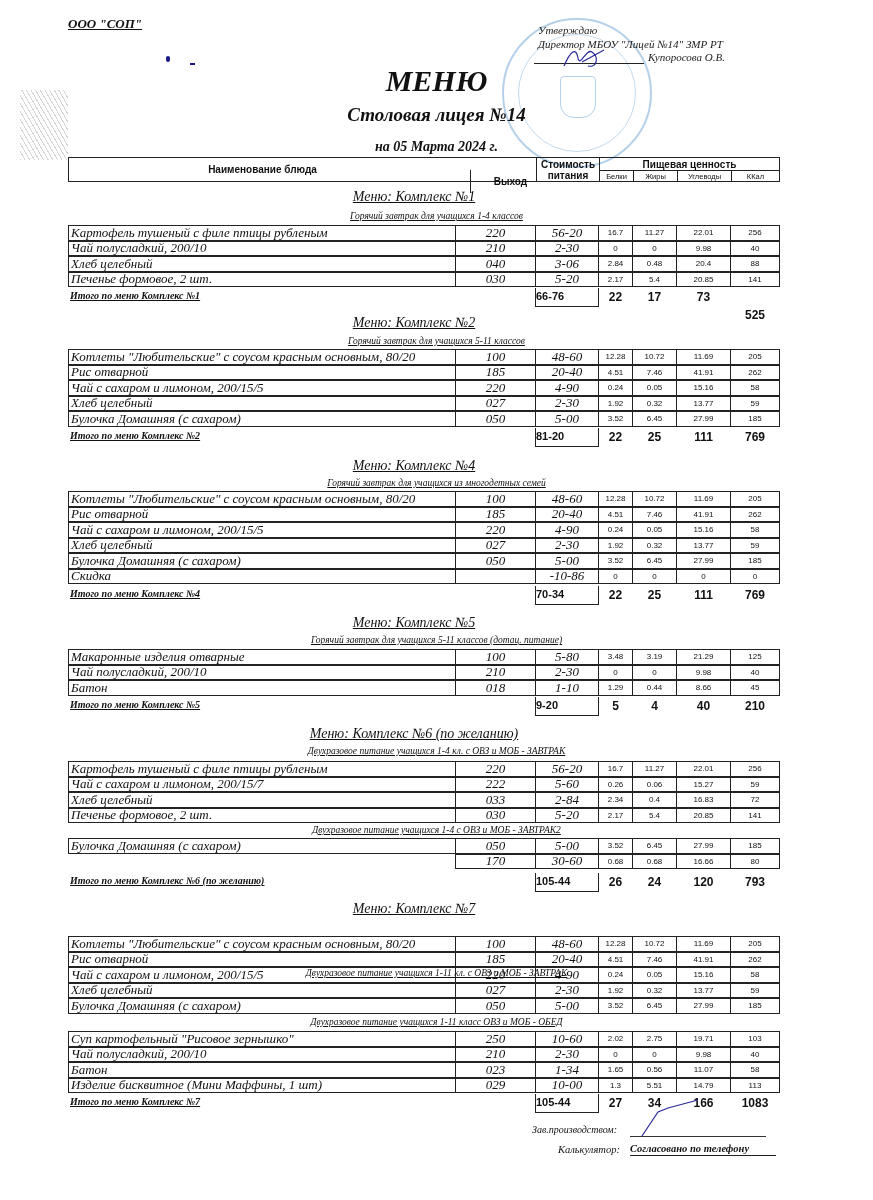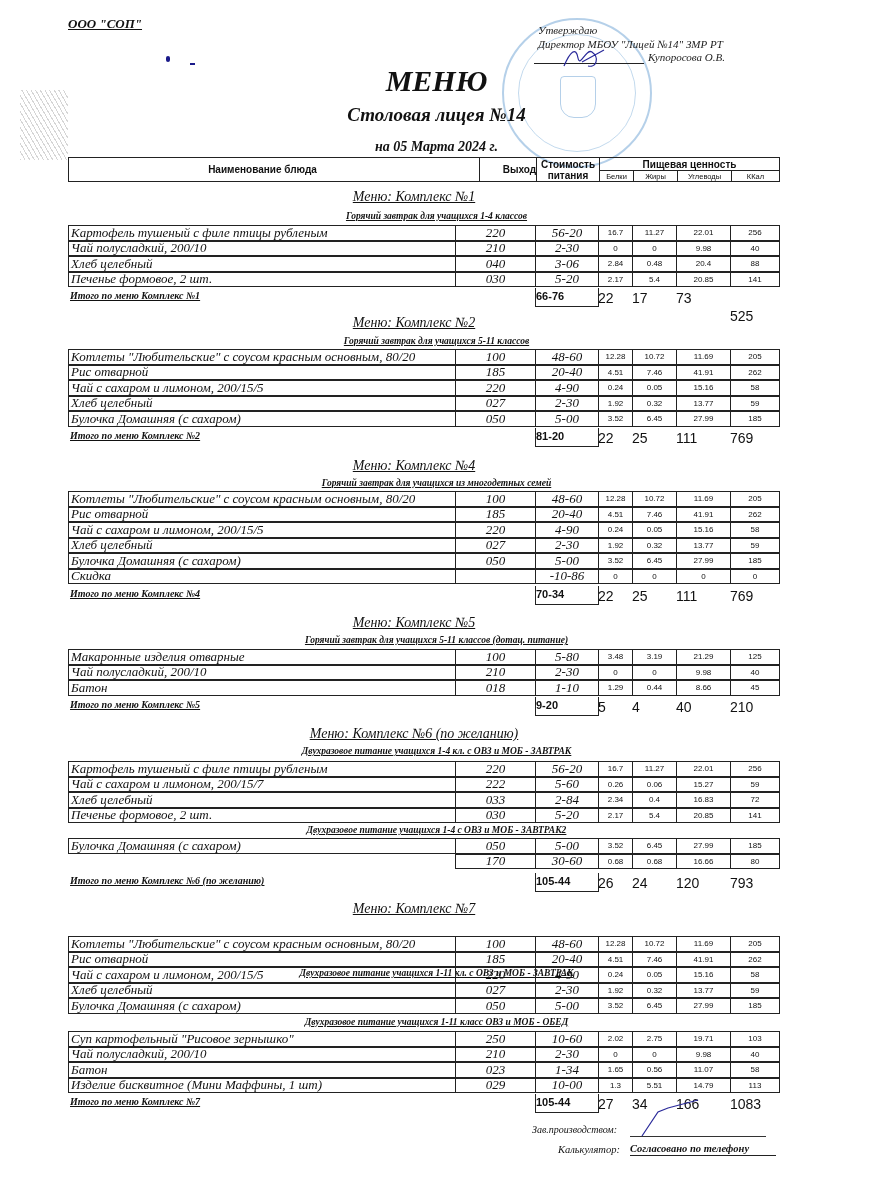--- a/index.html
+++ b/index.html
@@ -24,42 +24,42 @@
   .hdr { left: 68px; top: 157px; width: 712px; height: 25px; border: 1.5px solid #222; box-sizing: border-box; }
   .hcell { position: absolute; top: 0; height: 100%; box-sizing: border-box; font-family: "Liberation Sans", sans-serif;
            font-weight: bold; font-size: 10px; display: flex; align-items: center; justify-content: center;
            border-left: 1px solid #222; }
   .hsub { position: absolute; font-family: "Liberation Sans", sans-serif; font-size: 7.5px;
           display: flex; align-items: center; justify-content: center; box-sizing: border-box;
           border-left: 1px solid #222; border-top: 1px solid #222; height: 11px; top: 12px; }
 
   .sec-title { left: 0; width: 828px; text-align: center; font-style: italic; font-size: 14px; }
   .sec-title span { text-decoration: underline; }
-  .sub-title { left: 0; width: 873px; text-align: center; font-style: italic; font-weight: bold; font-size: 9.5px; }
+  .sub-title { left: 0; width: 873px; text-align: center; font-style: italic; font-weight: normal; font-size: 9.5px; }
   .sub-title span { text-decoration: underline; }
 
   .rows { left: 68px; width: 712px; box-sizing: border-box; }
   .row { position: relative; height: 15.5px; box-sizing: border-box; }
   .c { position: absolute; top: 0; height: 100%; box-sizing: border-box; border: 1px solid #222;
        margin-top: -1px; display: flex; align-items: center; overflow: hidden; white-space: nowrap; }
   .c-name { left: 0; width: 388px; font-style: italic; font-size: 13px; padding-left: 2px; border-width: 1.5px 1px 1.5px 1.5px; }
   .c-out { left: 387px; width: 81px; justify-content: center; font-style: italic; font-size: 13px; border-width: 1.5px 1px; }
   .c-cost { left: 467px; width: 64px; justify-content: center; font-style: italic; font-size: 13px; border-width: 1.5px 1px; }
   .c-n { font-family: "Liberation Sans", sans-serif; font-size: 8px; justify-content: center; }
   .c-b { left: 530px; width: 35px; }
   .c-f { left: 564px; width: 45px; }
   .c-u { left: 608px; width: 55px; }
   .c-k { left: 662px; width: 50px; }
 
   .total { left: 68px; width: 712px; height: 14px; }
   .total-label { position: absolute; left: 2px; top: 0; font-style: italic; font-weight: bold; font-size: 10px; text-decoration: underline; }
   .total-cost { position: absolute; left: 467px; top: -2px; width: 64px; height: 19px; box-sizing: border-box;
                 border: 1.5px solid #222; border-top: none; font-family: "Liberation Sans", sans-serif; font-weight: bold;
                 font-size: 11px; text-align: left; padding-top: 2px; }
-  .total-n { position: absolute; top: 0; font-family: "Liberation Sans", sans-serif; font-weight: normal; font-size: 14px; }
+  .total-n { position: absolute; top: 0; font-family: "Liberation Sans", sans-serif; font-weight: bold; font-size: 12px; text-align: center; }
 
   .footer1 { left: 532px; top: 1124px; font-style: italic; font-size: 10px; }
   .footer1-line { left: 630px; top: 1136px; width: 136px; border-top: 1px solid #333; height: 0; }
   .footer2 { left: 558px; top: 1144px; font-style: italic; font-size: 10.5px; }
   .footer2-val { left: 630px; top: 1143px; width: 146px; font-style: italic; font-weight: bold; font-size: 10.5px;
                  border-bottom: 1.5px solid #222; padding-bottom: 1px; }
   .sig { left: 640px; top: 1098px; }
   .scribble { left: 20px; top: 90px; width: 48px; height: 70px; opacity: 0.35;
               background: repeating-linear-gradient(60deg, #888 0 1px, transparent 1px 4px); }
 </style>
@@ -83,21 +83,21 @@
 <svg class="abs" style="left:560px;top:42px;" width="50" height="30">
   <path d="M4 24 C10 10, 16 4, 18 16 C20 26, 26 6, 32 10 C40 16, 36 26, 28 24 M22 20 L44 8" stroke="#2a2a9a" stroke-width="1.2" fill="none"></path>
 </svg>
 
 <div class="abs title t1">МЕНЮ</div>
 <div class="abs title t2">Столовая лицея №14</div>
 <div class="abs title t3">на 05 Марта 2024 г.</div>
 
 <div class="abs hdr">
   <div class="hcell" style="left:0;width:387px;border-left:none;">Наименование блюда</div>
-  <div class="hcell" style="left:410px;width:80px;">Выход</div>
+  <div class="hcell" style="left:401px;width:80px;margin-top:12px;">Выход</div>
   <div class="hcell" style="left:467px;width:63px;flex-direction:column;line-height:11px;">
     <span>Стоимость</span>
     <span>питания</span>
   </div>
   <div class="hcell" style="left:530px;width:180px;height:12px;">Пищевая ценность</div>
   <div class="hsub" style="left:530px;width:34px;">Белки</div>
   <div class="hsub" style="left:564px;width:44px;">Жиры</div>
   <div class="hsub" style="left:608px;width:54px;">Углеводы</div>
   <div class="hsub" style="left:662px;width:48px;">ККал</div>
 </div>

